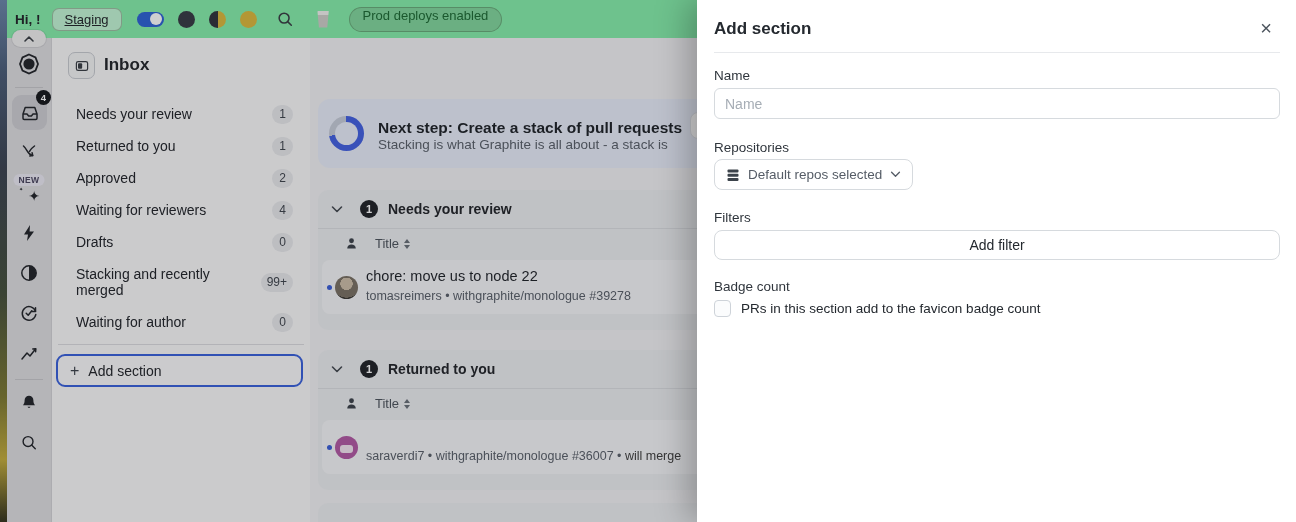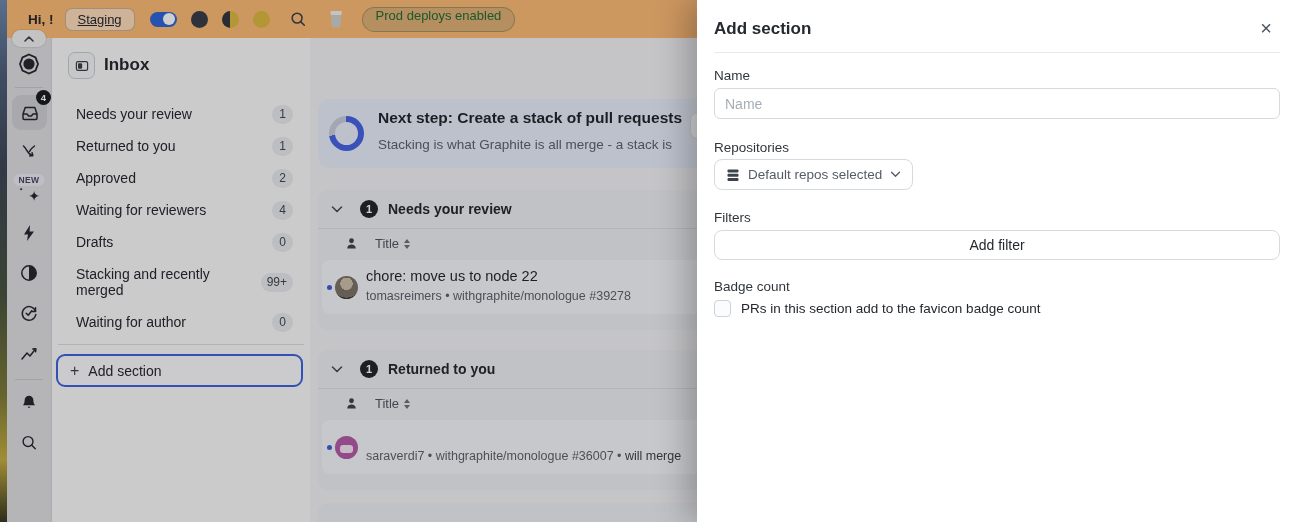--- a/index.html
+++ b/index.html
@@ -7,22 +7,22 @@
     font-family:"Liberation Sans", sans-serif; }
   .abs { position:absolute; }
   #canvas { position:relative; width:1296px; height:522px; overflow:hidden; }
 
   
   .app-bg { left:0; top:38px; width:697px; height:484px; background:#f3f3f5; }
   .sliver { left:0; top:0; width:7px; height:522px; z-index:3;
     background:linear-gradient(180deg,#6c87ab 0%,#4b5d78 14%,#3c4452 32%,#45503c 56%,#7d7a33 76%,#c5ae3d 88%,#35351f 100%); }
 
   
-  .topbar { left:7px; top:0; width:800px; height:38px; background:#fdba74;
-    display:flex; align-items:center; z-index:2;padding-left:13px; }
+  .topbar { left:7px; top:0; width:800px; height:38px; background:#86efac;
+    display:flex; align-items:center; z-index:2; }
   .greet { margin-left:8px; font-size:13.5px; font-weight:700; color:#23262b; }
   .staging { margin-left:11px; height:23px; padding:0 12px; border-radius:7px;
     background:rgba(255,255,255,.5); border:1px solid rgba(90,85,70,.35);
     font-size:13px; color:#23262b; display:flex; align-items:center;text-decoration:underline; }
   .toggle { margin-left:15px; width:27px; height:15px; border-radius:8px; background:#2f63d6; position:relative; }
   .toggle .knob { position:absolute; right:1.5px; top:1.5px; width:12px; height:12px; border-radius:50%; background:#fff; }
   .moon { width:17px; height:17px; border-radius:50%; margin-left:14px; }
   .moon-new  { background:#383b45; }
   .moon-half { background:linear-gradient(90deg,#31343d 50%,#ddb93e 50%); }
   .moon-full { background:#ddb93e; }
@@ -70,21 +70,21 @@
   .add-section { left:4px; top:316px; width:247px; height:33px; border:2px solid #3a62dd; border-radius:9px;
     display:flex; align-items:center; gap:9px; padding-left:12px; font-size:14px; color:#23262b;
     background:rgba(255,255,255,.25); }
   .add-section .plus { font-size:16px; color:#3d434b; }
 
   
   .banner { left:318px; top:99px; width:668px; height:69px; border-radius:12px; background:#e9eefa; }
   .donut { position:absolute; left:11px; top:17px; width:35px; height:35px; border-radius:50%;
     background:conic-gradient(#4462e3 0 262deg,#c7cdda 262deg 360deg); }
   .donut::after { content:""; position:absolute; inset:6px; border-radius:50%; background:#e9eefa; }
-  .banner-title { position:absolute; left:60px; top:10px; font-size:15.5px; font-weight:700; color:#1f2329; white-space:nowrap; }
+  .banner-title { position:absolute; left:60px; top:20px; font-size:15.5px; font-weight:700; color:#1f2329; white-space:nowrap; }
   .banner-sub { position:absolute; left:60px; top:38px; font-size:13.5px; color:#5a616b; white-space:nowrap; }
   .banner-pill { position:absolute; left:372px; top:13px; width:70px; height:27px; border-radius:8px;
     background:#fff; border:1px solid #e2e5ea; }
 
   .section { left:318px; width:668px; height:140px; border-radius:10px; background:#edeff2; overflow:hidden; }
   .s1 { top:190px; } .s2 { top:350px; }
   .sec-head { height:38px; display:flex; align-items:center; padding-left:13px; }
   .sec-chev { display:flex; margin-right:17px; }
   .sec-badge { width:18px; height:18px; border-radius:50%; background:#212429; color:#fff;
     font-size:11px; font-weight:700; display:flex; align-items:center; justify-content:center; }
@@ -292,21 +292,21 @@
 
     <div class="abs add-section">
       <span class="plus">+</span>
       <span>Add section</span>
     </div>
   </div>
 
   <div class="abs banner">
     <div class="donut"></div>
     <div class="banner-title">Next step: Create a stack of pull requests</div>
-    <div class="banner-sub">Stacking is what Graphite is all merge - a stack is</div>
+    <div class="banner-sub">Stacking is what Graphite is all about - a stack is</div>
     <div class="banner-pill"></div>
   </div>
 
   <div class="abs section s1">
     <div class="sec-head">
       <span class="sec-chev">
         <svg width="12" height="8" viewBox="0 0 12 8">
             <polyline points="1.5,2 6,6.5 10.5,2" fill="none" stroke="#454b52" stroke-width="1.6" stroke-linecap="round" stroke-linejoin="round"></polyline>
           </svg>
       </span>

